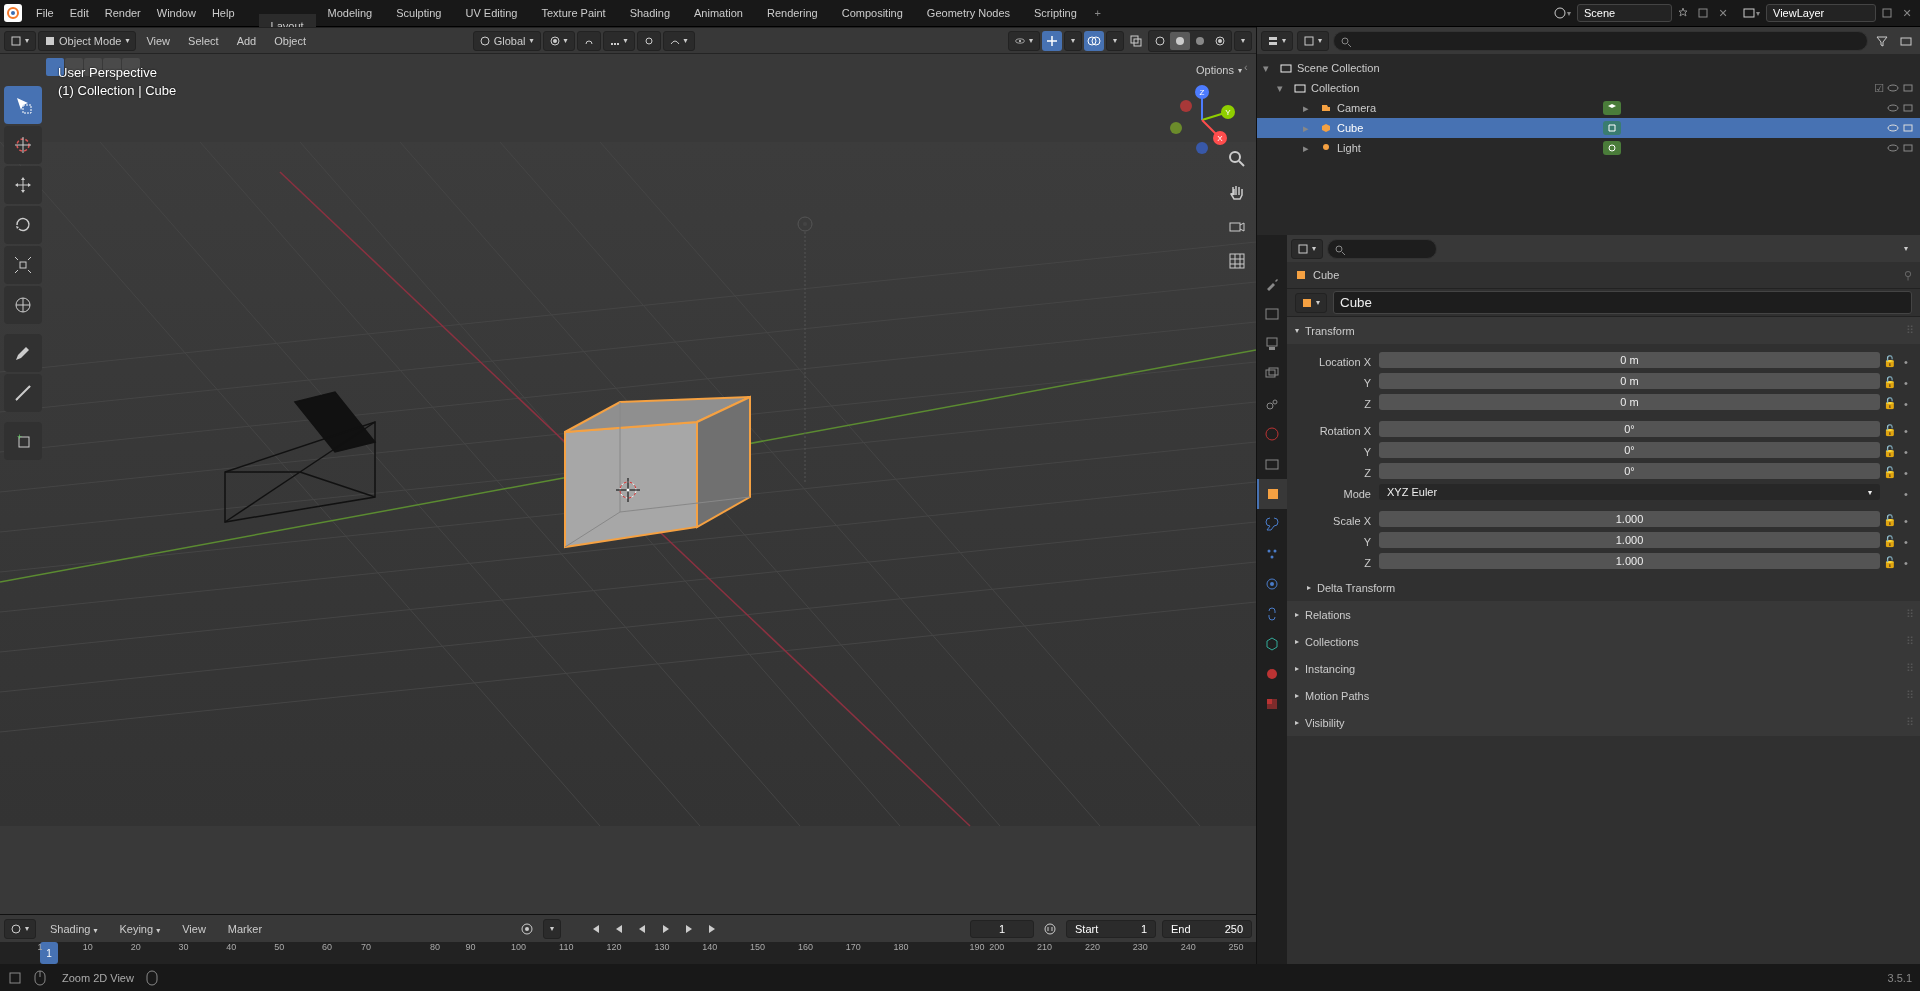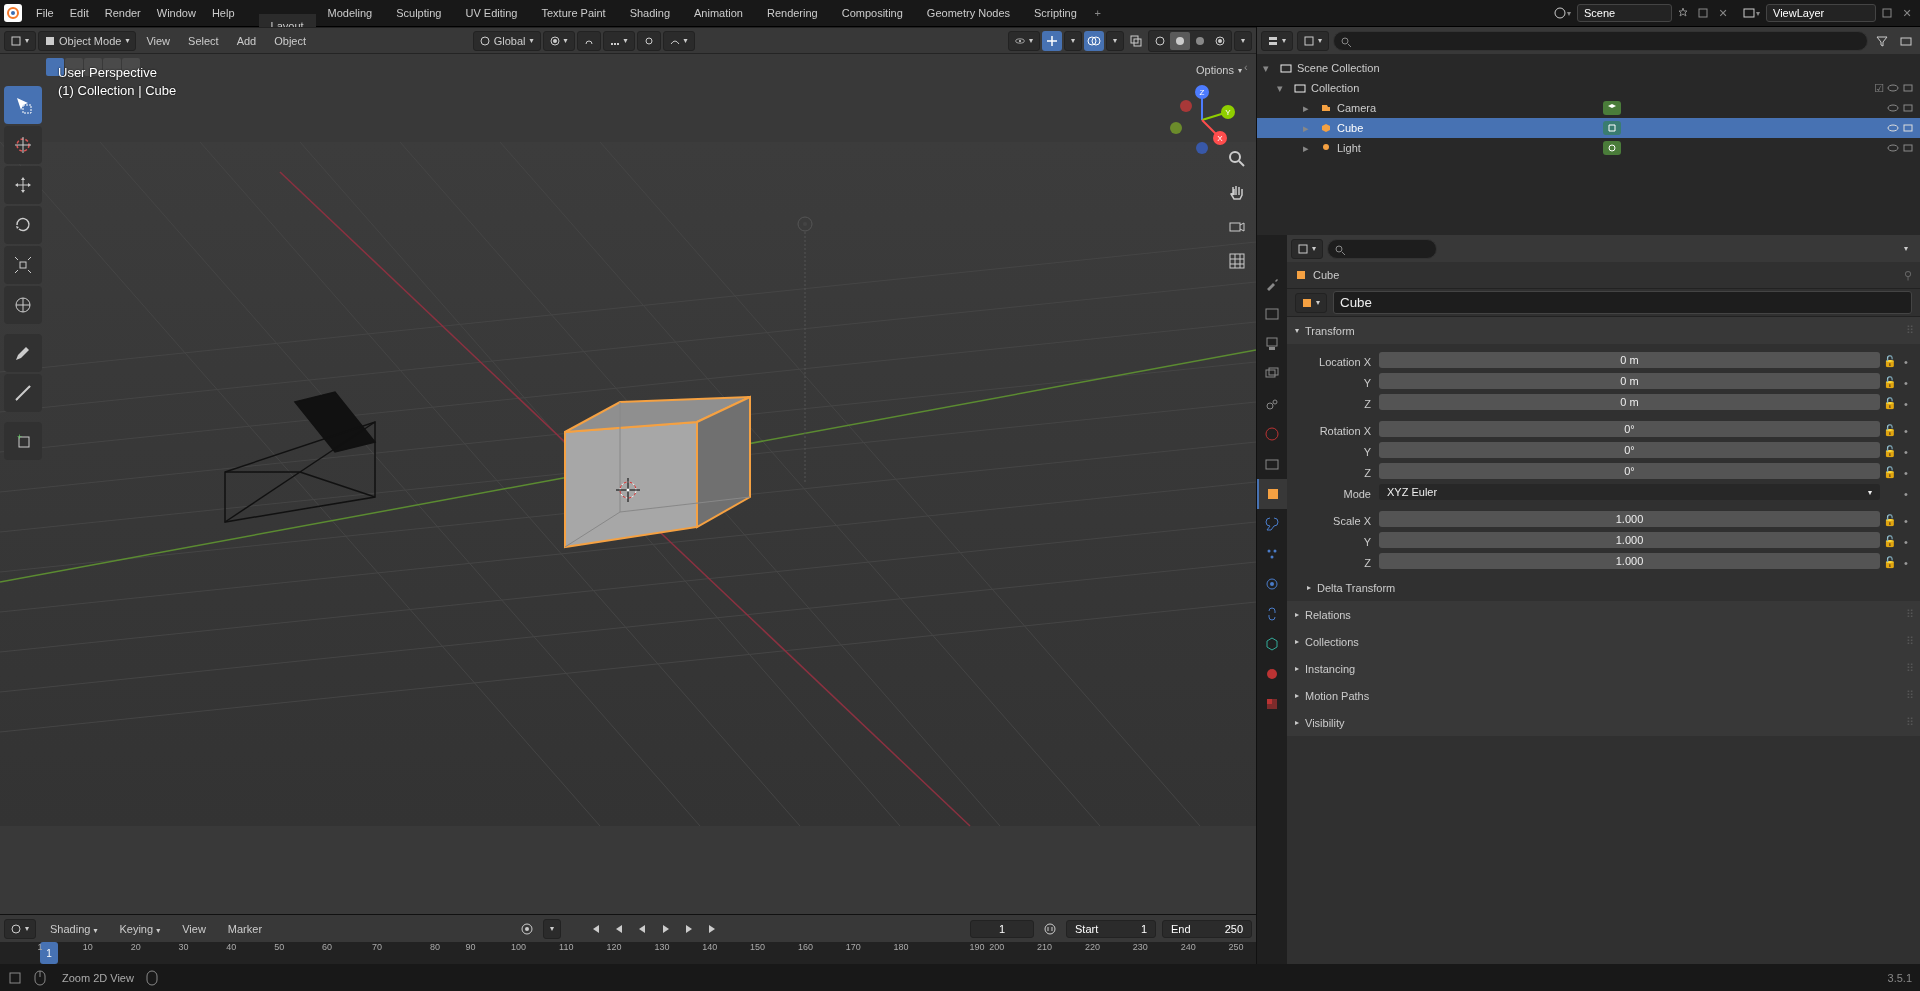--- a/index.html
+++ b/index.html
@@ -557,21 +557,21 @@
         <div class="tl-cur" style="left:40px">
             <span>1</span>
           </div>
       <div class="tl-tick" style="left: 40px;">1</div>
           <div class="tl-tick" style="left: 87.84px;">10</div>
           <div class="tl-tick" style="left: 135.68px;">20</div>
           <div class="tl-tick" style="left: 183.52px;">30</div>
           <div class="tl-tick" style="left: 231.36px;">40</div>
           <div class="tl-tick" style="left: 279.2px;">50</div>
           <div class="tl-tick" style="left: 327.04px;">60</div>
-          <div class="tl-tick" style="left: 377px;">70</div>
+          <div class="tl-tick" style="left: 366px;">70</div>
           <div class="tl-tick" style="left: 435px;">80</div>
           <div class="tl-tick" style="left: 470.56px;">90</div>
           <div class="tl-tick" style="left: 518.4px;">100</div>
           <div class="tl-tick" style="left: 566.24px;">110</div>
           <div class="tl-tick" style="left: 614.08px;">120</div>
           <div class="tl-tick" style="left: 661.92px;">130</div>
           <div class="tl-tick" style="left: 709.76px;">140</div>
           <div class="tl-tick" style="left: 757.6px;">150</div>
           <div class="tl-tick" style="left: 805.44px;">160</div>
           <div class="tl-tick" style="left: 853.28px;">170</div>

